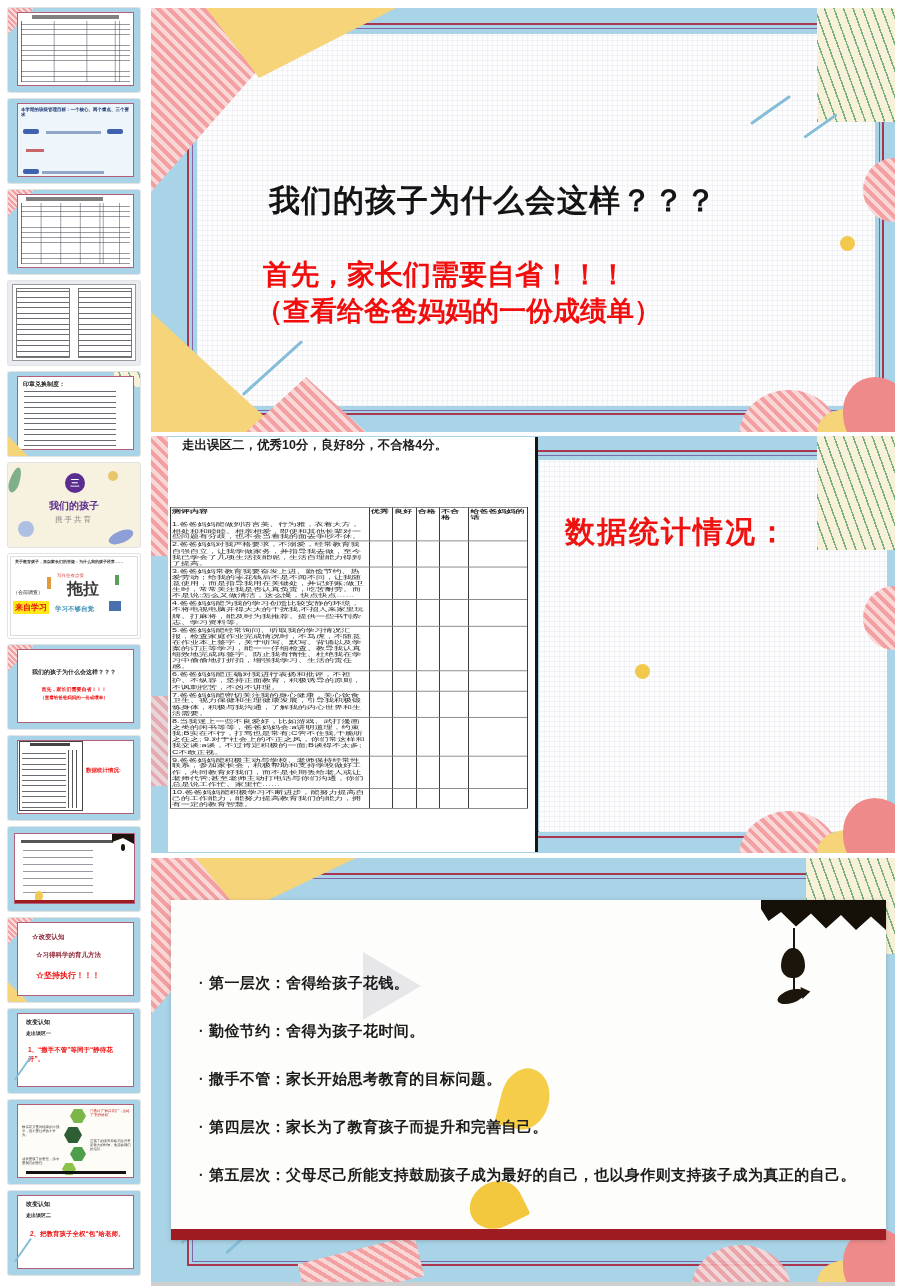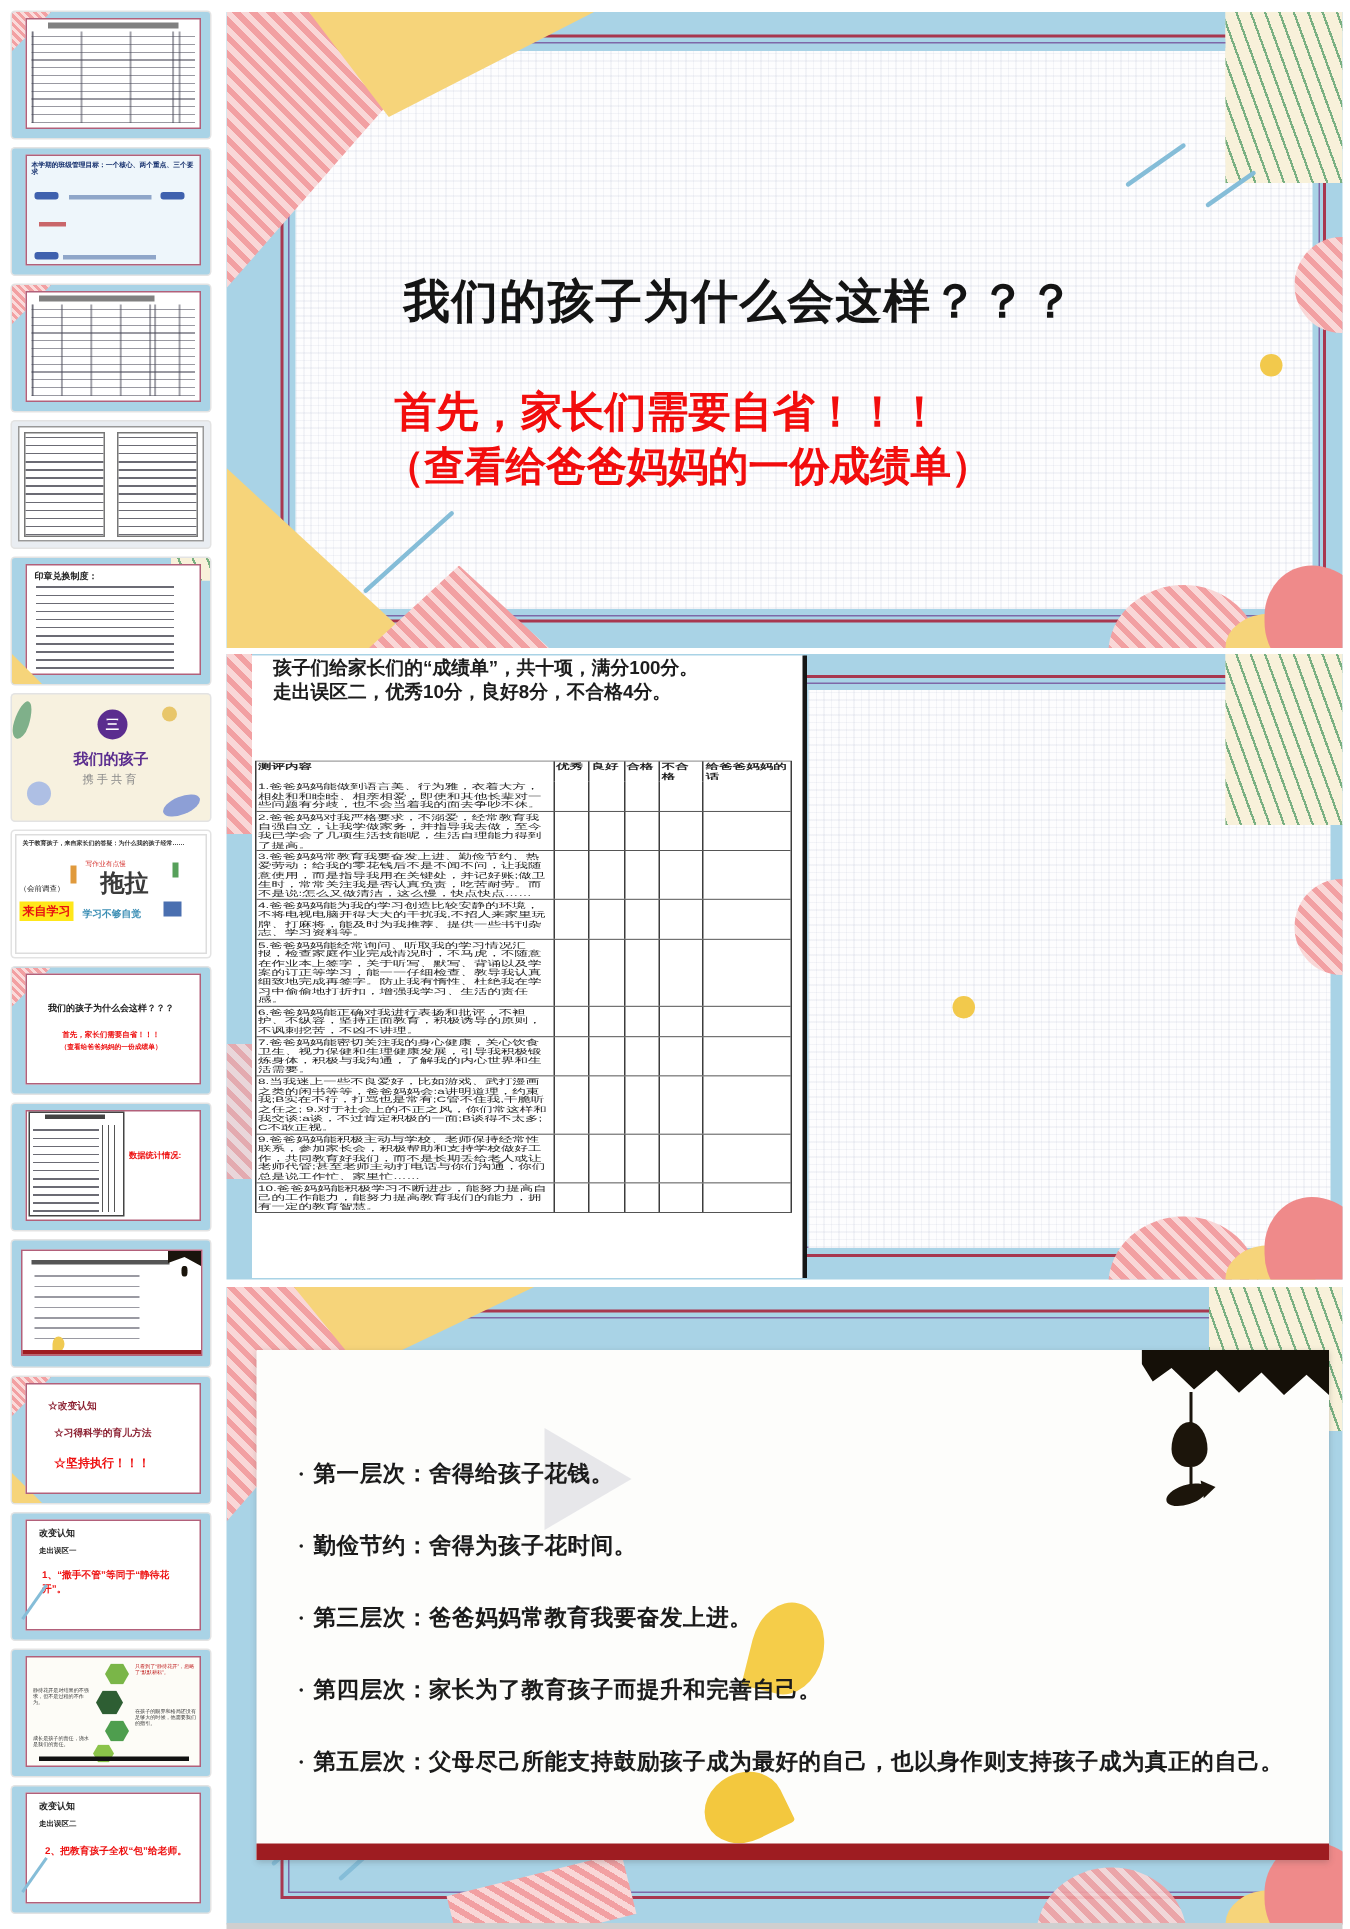--- a/index.html
+++ b/index.html
@@ -285,21 +285,20 @@
     <div class="frame-inner" style="left:384px;top:19px;width:344px;height:375px"></div>
     <div class="abs paper-grid" style="left:388px;top:24px;width:348px;height:372px"></div>
     <div class="abs cream-dash" style="left:666px;top:0;width:78px;height:114px"></div>
     <div class="deco-side-pink stripes-pink" style="top:150px"></div>
     <div class="ylw-dot" style="left:484px;top:228px"></div>
     <div class="deco-br-circ stripes-pink" style="left:588px;bottom:-48px"></div>
     <div class="deco-br-ylw"></div>
     <div class="deco-br-red"></div>
 
     <div class="s2-doc">
-      <div class="dl">孩子们给家长们的“成绩单”，共十项，满分100分。</div>
       <div class="dl">走出误区二，优秀10分，良好8分，不合格4分。</div>
       <div class="tablewrap">
         <div class="doc-table">
           <div class="trow" style="font-weight:bold">
             <div class="tcell tc-content">测评内容</div>
             <div class="tcell tc-s">优秀</div>
             <div class="tcell tc-s">良好</div>
             <div class="tcell tc-s">合格</div>
             <div class="tcell tc-s2">不合格</div>
             <div class="tcell tc-note">给爸爸妈妈的话</div>
@@ -383,20 +382,21 @@
               <div class="tcell tc-s"></div>
               <div class="tcell tc-s"></div>
               <div class="tcell tc-s2"></div>
               <div class="tcell tc-note"></div>
             </div>
             </div>
         </div>
       </div>
     </div>
     <div class="s2-blackline"></div>
+    <div class="s2-caption">数据统计情况：</div>
   </section>
 
   <section class="slide" style="top:858px;height:425px">
     <div class="frame-outer" style="left:36px;top:15px;right:11px;bottom:17px"></div>
     <div class="frame-inner" style="left:41px;top:20px;right:15px;bottom:21px"></div>
     <div class="deco-tl-pink stripes-pink" style="width:160px;height:170px"></div>
     <div class="deco-tl-ylw" style="left:45px;width:160px;height:55px"></div>
     <div class="abs cream-dash" style="left:655px;top:0;width:89px;height:96px"></div>
     <div class="blue-seg" style="left:58px;top:320px;height:78px;transform:rotate(48deg)"></div>
     <div class="blue-seg" style="left:96px;top:345px;height:60px;transform:rotate(48deg)"></div>
@@ -418,21 +418,21 @@
           <div class="s3-bullet">
           <span class="dot">·</span>
           <span>第一层次：舍得给孩子花钱。</span>
         </div>
           <div class="s3-bullet">
           <span class="dot">·</span>
           <span>勤俭节约：舍得为孩子花时间。</span>
         </div>
           <div class="s3-bullet">
           <span class="dot">·</span>
-          <span>第三层次：爸爸妈妈常教育我要奋发上进。</span>
+          <span>撒手不管：家长开始思考教育的目标问题。</span>
         </div>
           <div class="s3-bullet">
           <span class="dot">·</span>
           <span>第四层次：家长为了教育孩子而提升和完善自己。</span>
         </div>
           <div class="s3-bullet">
           <span class="dot">·</span>
           <span>第五层次：父母尽己所能支持鼓励孩子成为最好的自己，也以身作则支持孩子成为真正的自己。</span>
         </div>
         </div>

